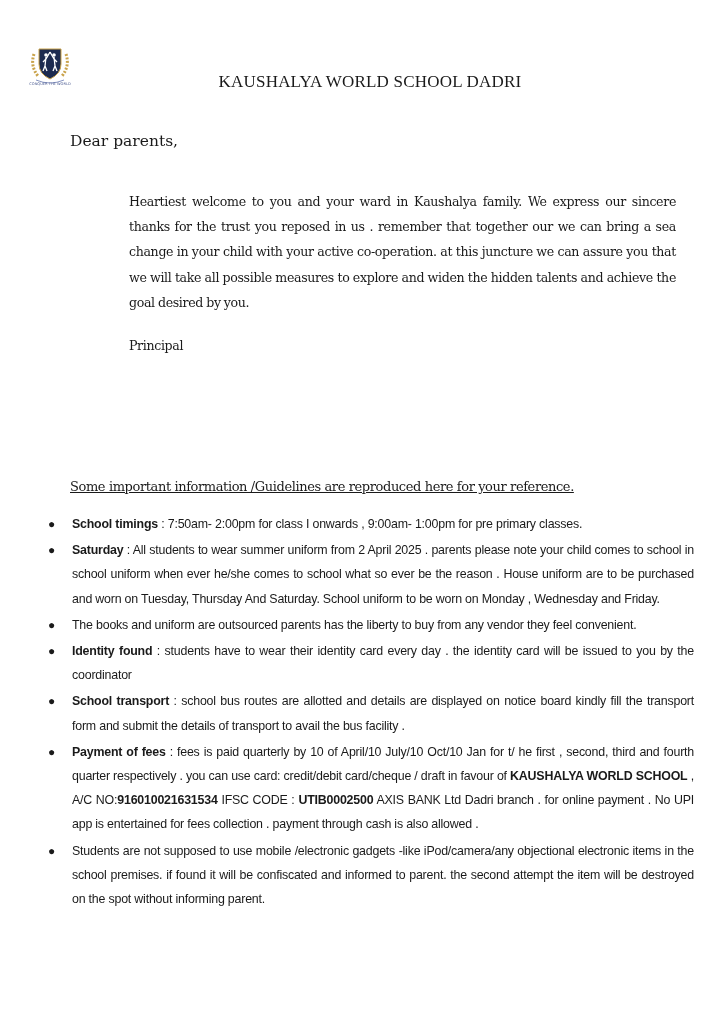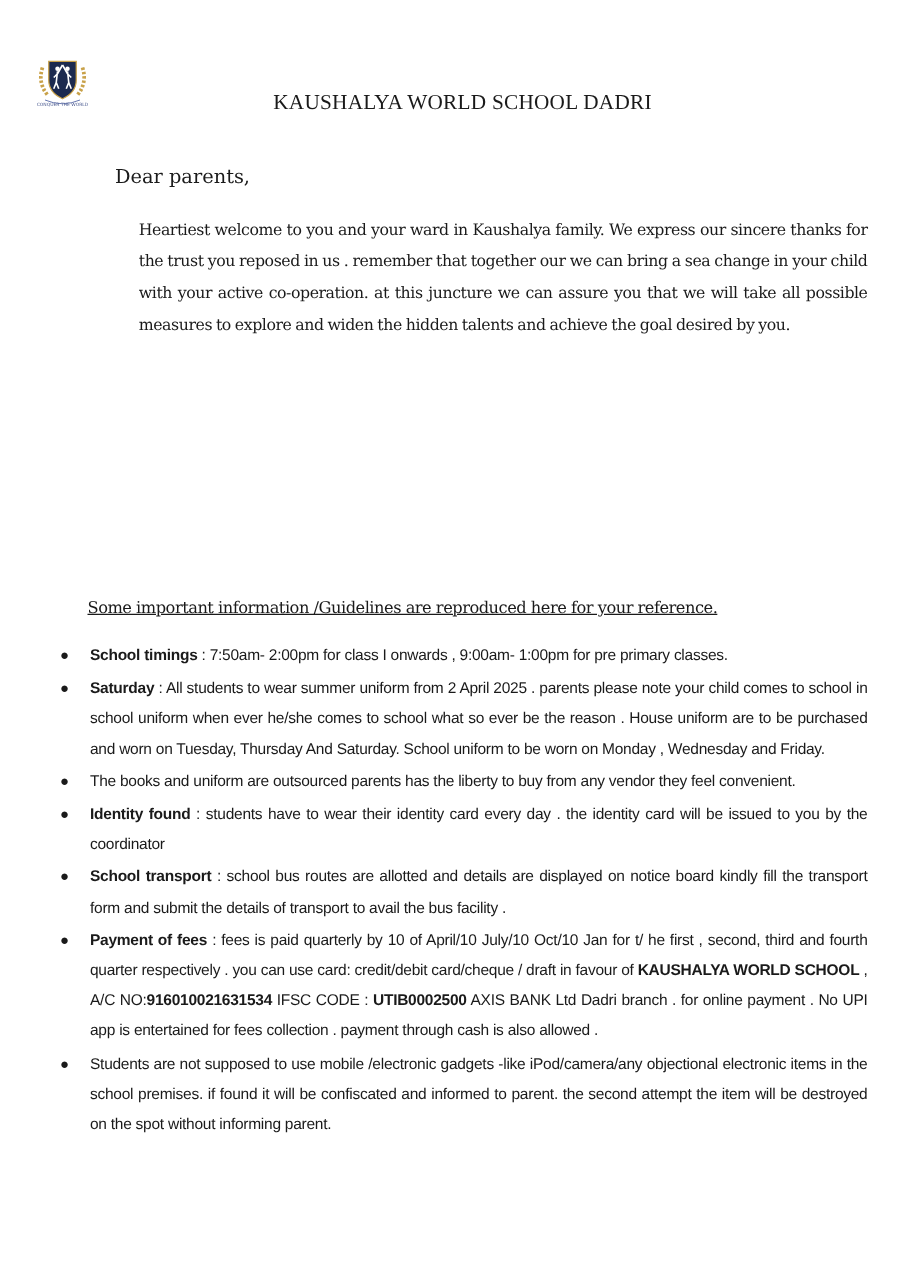--- a/index.html
+++ b/index.html
@@ -4,29 +4,29 @@
 <style>
   html, body { margin: 0; padding: 0; background: #ffffff; }
   body { width: 724px; height: 1024px; position: relative; overflow: hidden; color: #1a1a1a; }
   .logo { position: absolute; left: 26px; top: 44px; width: 48px; height: 44px; }
   .title {
     position: absolute; left: 0; right: 0; top: 72px; text-align: center;
     font-family: "Liberation Serif", "DejaVu Serif", serif; font-size: 17px; letter-spacing: 0.2px;
     padding-left: 16px;
   }
   .salutation {
-    position: absolute; left: 92px; top: 132px;
+    position: absolute; left: 70px; top: 132px;
     font-family: "DejaVu Serif", "Liberation Serif", serif; font-size: 15.5px;
   }
   .letter {
     position: absolute; left: 111px; top: 171px; width: 583px;
     font-family: "DejaVu Serif", "Liberation Serif", serif; font-size: 12.6px; line-height: 25.2px;
     text-align: justify; letter-spacing: -0.35px; word-spacing: -0.5px;
   }
-  .letter p { margin: 0; }
+  .letter p { margin: 18px; }
   .guide-heading {
     position: absolute; left: 70px; top: 479px; width: 620px;
     font-family: "DejaVu Serif", "Liberation Serif", serif; font-weight: normal; font-size: 13px;
     text-decoration: underline; letter-spacing: -0.4px; white-space: nowrap;
   }
   .guide-list {
     position: absolute; left: 46px; top: 512px; width: 648px;
     list-style: none; margin: 0; padding: 0;
     font-family: "Liberation Sans", "DejaVu Sans", sans-serif; font-size: 12.4px; line-height: 24.2px;
     letter-spacing: -0.2px;
@@ -51,20 +51,21 @@
     <text x="24" y="41" font-size="3.6" text-anchor="middle" fill="#4a5a90" font-family="DejaVu Sans, sans-serif">CONQUER THE WORLD</text>
   </svg>
 </div>
 
 <div class="title">KAUSHALYA WORLD SCHOOL DADRI</div>
 
 <div class="salutation">Dear parents,</div>
 
 <div class="letter">
   <p>Heartiest welcome to you and your ward in Kaushalya family. We express our sincere thanks for the trust you reposed in us . remember that together our we can bring a sea change in your child with your active co-operation. at this juncture we can assure you that we will take all possible measures to explore and widen the hidden talents and achieve the goal desired by you.</p>
+  <p>Principal</p>
 </div>
 
 <div class="guide-heading">Some important information /Guidelines are reproduced here for your reference.</div>
 
 <ul class="guide-list">
   <li>
     <span class="bullet">●</span><b>School timings</b><span> : 7:50am- 2:00pm for class I  onwards , 9:00am- 1:00pm for pre primary classes.</span>
   </li>
   <li>
     <span class="bullet">●</span><b>Saturday</b><span> : All students to wear summer uniform from 2 April 2025 . parents please note your child comes to school in school uniform when ever he/she comes to school what so ever be the reason . House uniform are to be purchased and worn on Tuesday, Thursday And Saturday. School uniform to be worn on Monday , Wednesday and Friday.</span>

